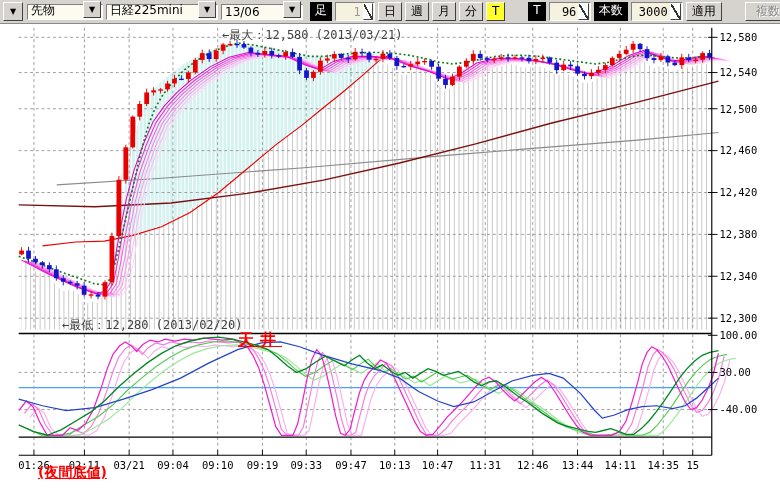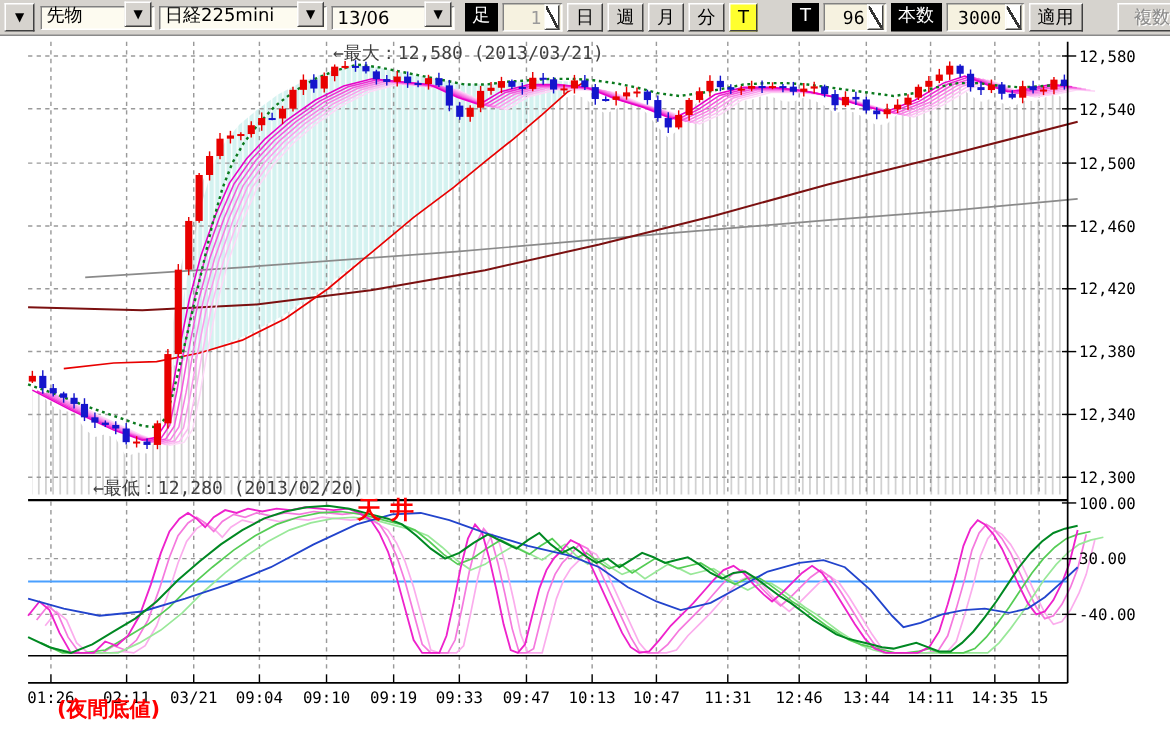--- a/index.html
+++ b/index.html
@@ -30,21 +30,21 @@
                   font-size:12px;font-family:"DejaVu Sans Mono",monospace;padding:0 1px;outline:none;}
   .numfield input:disabled{color:#9a9a9a;}
   .spin{width:13px;height:15px;margin:1px;background:
         linear-gradient(to top right,#fff 44%,#333 44%,#333 56%,#fff 56%);
         border-top:1px solid #fff;border-left:1px solid #fff;
         border-right:1px solid #404040;border-bottom:1px solid #404040;}
   
   .anno{position:absolute;z-index:5;pointer-events:none;white-space:nowrap;
         font-family:"DejaVu Sans Mono","DejaVu Sans",monospace;}
   .anno-black{color:#404040;font-size:12px;}
-  .anno-red{color:#f00;font-weight:bold;font-family:"DejaVu Sans","Liberation Sans",sans-serif;}
+  .anno-red{color:#f00;font-weight:bold;font-family:"DejaVu Sans","Liberation Sans",sans-serif;text-decoration:underline;}
   svg text{font-family:"DejaVu Sans Mono",monospace;font-size:11px;fill:#000;}
 </style>
 </head>
 <body>
 
 <div class="tb">
   <div class="carrow" style="width:18px;height:17px;line-height:17px;">▼</div>
 
   <div class="combo" style="width:76px;">
     <span class="ctext">先物</span>

